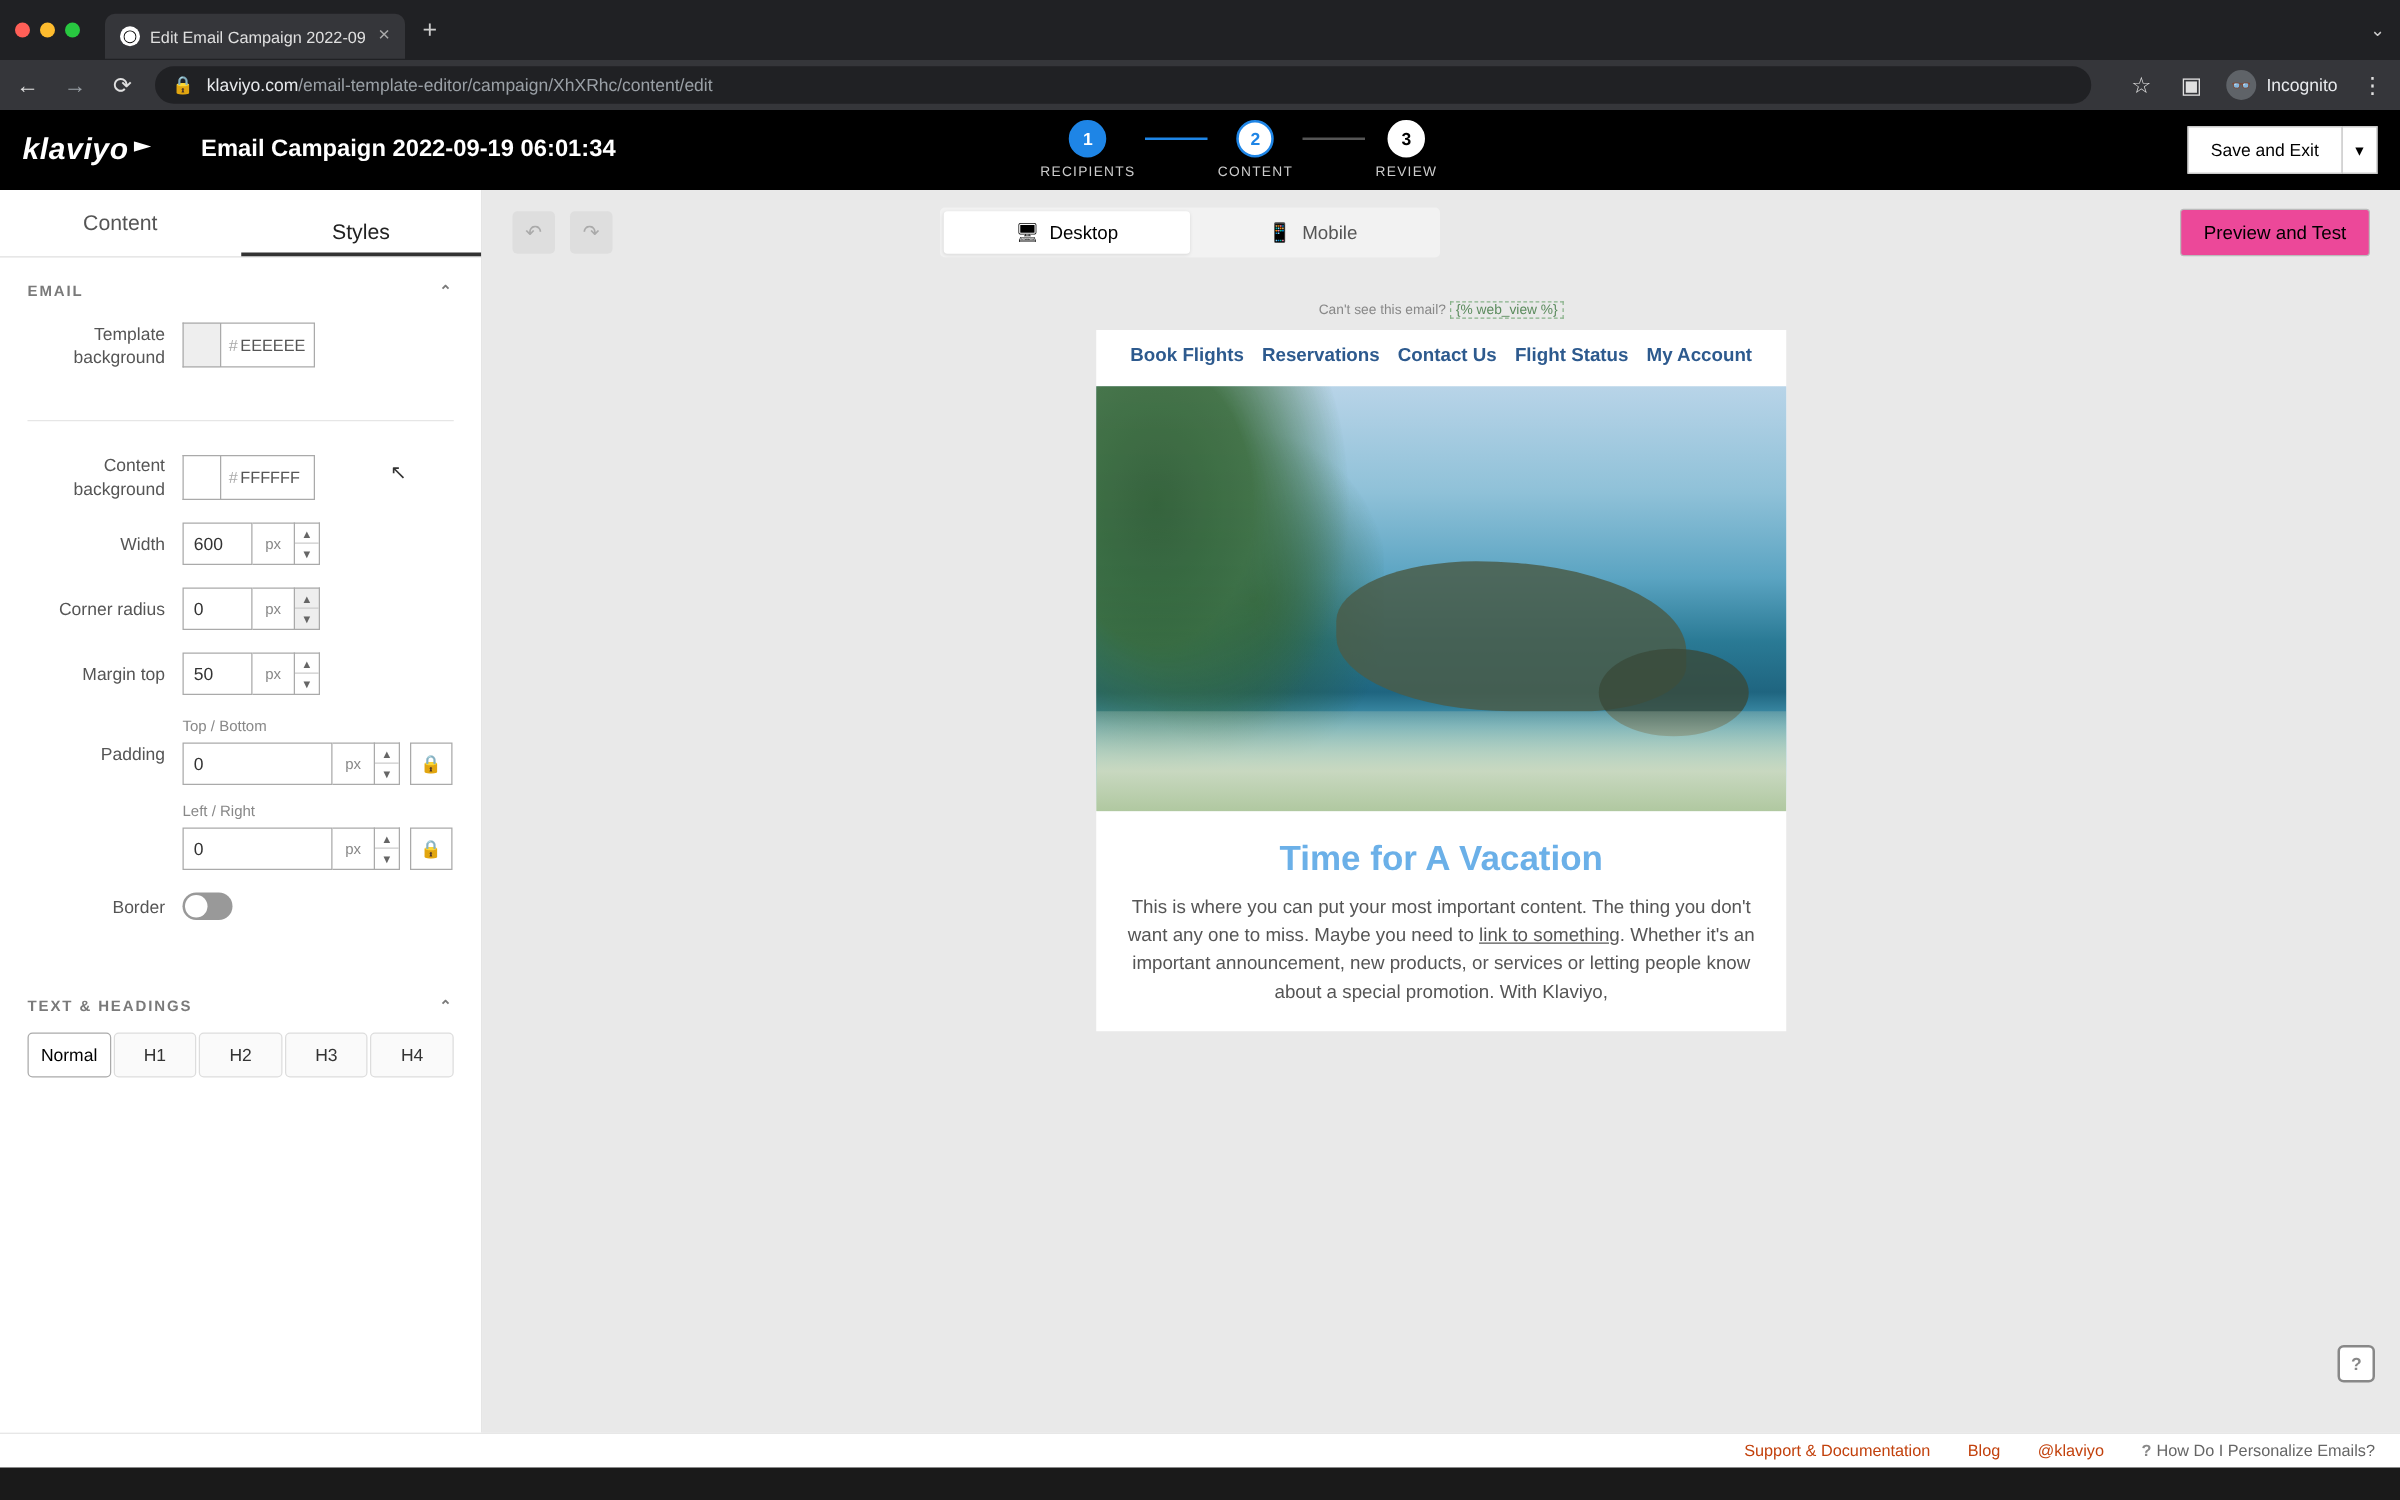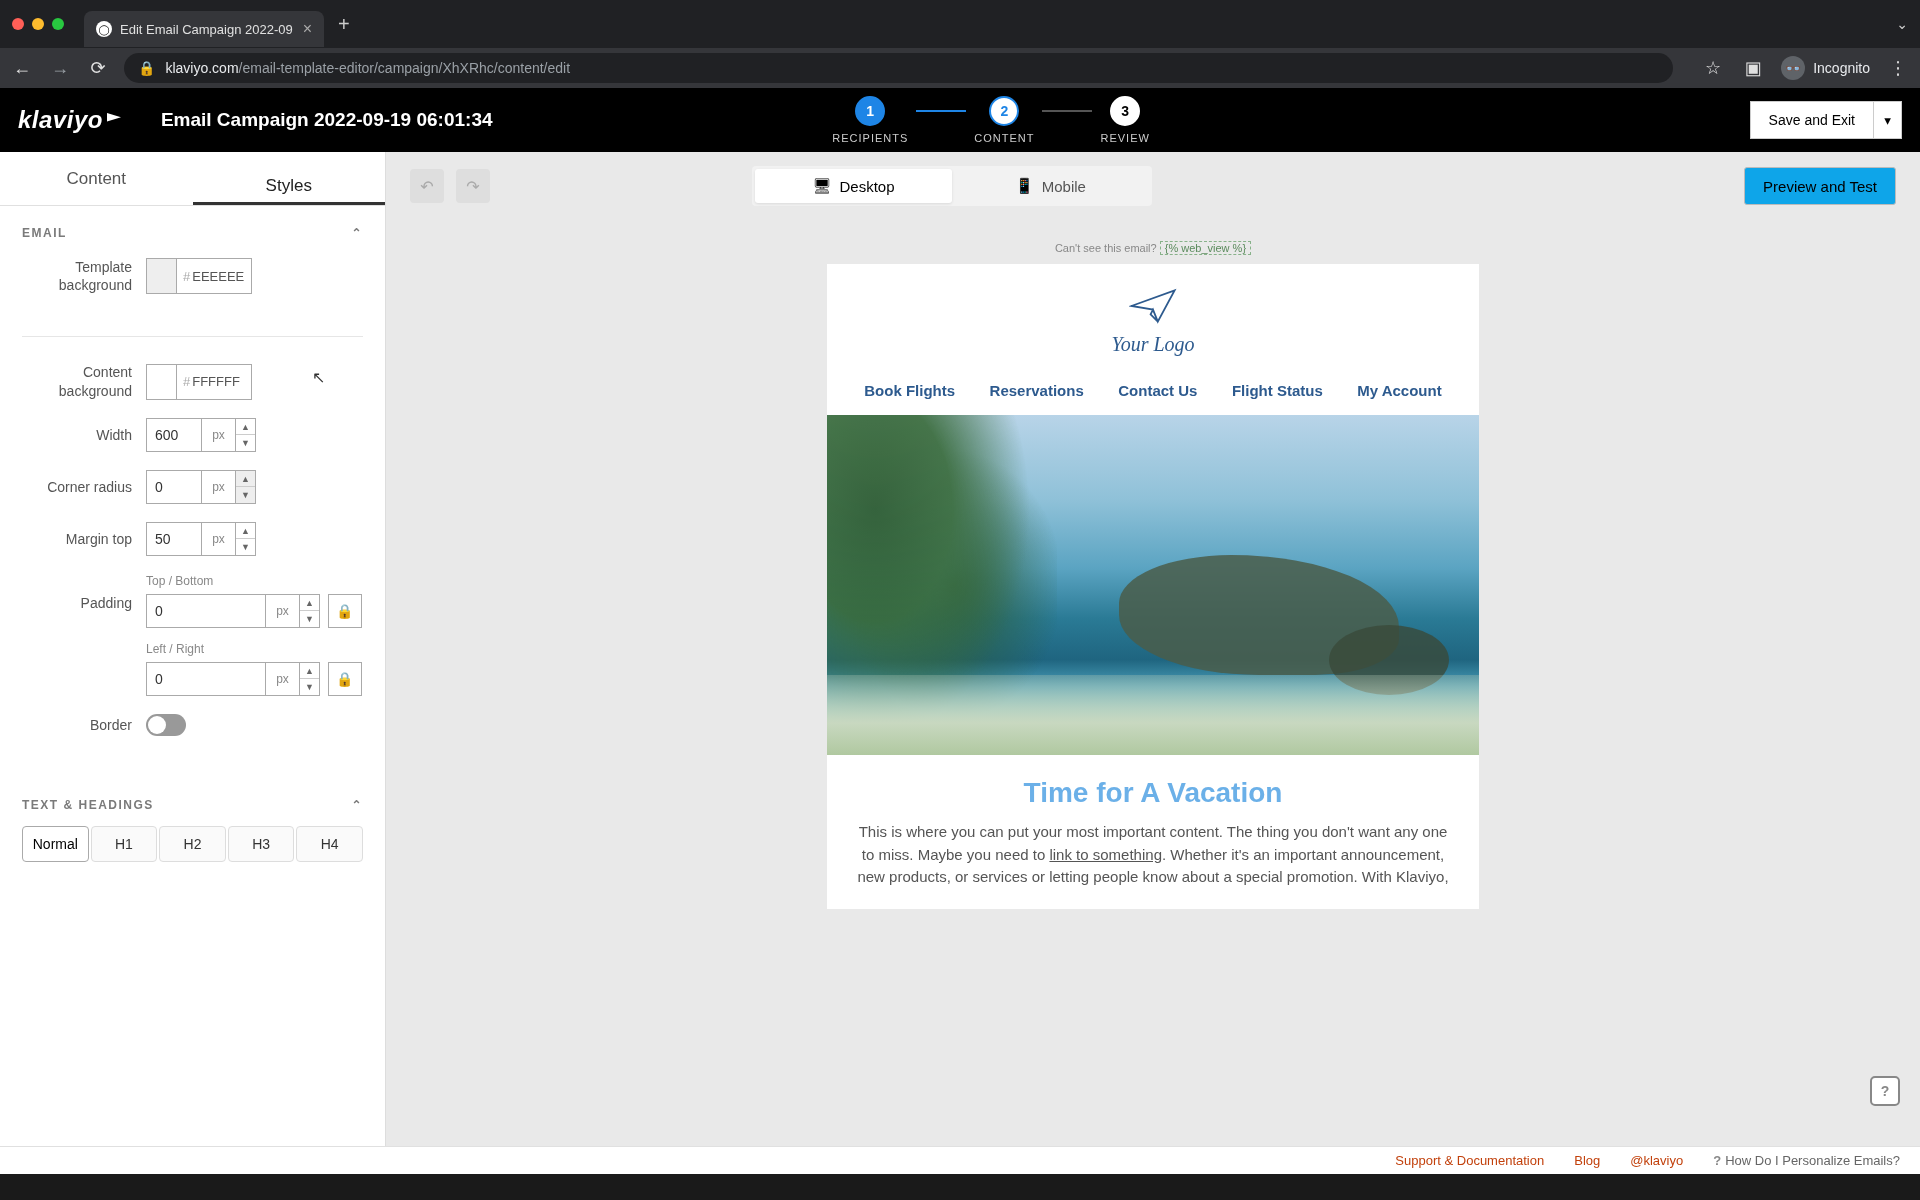--- a/index.html
+++ b/index.html
@@ -82,24 +82,24 @@
 .htab.active { background:#fff; border-color:#aaa; color:#000; font-weight:500; }
 
 
 .canvas-wrap { flex:1; background:#e9e9e9; display:flex; flex-direction:column; }
 .canvas-toolbar { height:56px; background:#fff; border-bottom:1px solid #ddd; display:flex; align-items:center; padding:0 20px; gap:12px; margin-bottom:0;}
 .canvas-toolbar { background: #e9e9e9; border:none; padding:14px 24px; height:auto;}
 .undo, .redo { width:34px; height:34px; background:#dedede; border-radius:4px; display:flex; align-items:center; justify-content:center; color:#aaa; font-size:16px;}
 .device-switch { margin-left:250px; display:flex; background:#f2f2f2; border-radius:4px; padding:3px; width:400px; }
 .device-btn { flex:1; height:34px; display:flex; align-items:center; justify-content:center; gap:8px; font-size:15px; cursor:pointer; border-radius:3px; color:#555;}
 .device-btn.active { background:#fff; box-shadow:0 1px 3px rgba(0,0,0,0.1); color:#000; font-weight:500;}
-.preview-btn { margin-left:auto; background:#0ea5e9; border:1px solid #bbb; height:38px; padding:0 18px; font-size:15px; border-radius:3px; cursor:pointer;}
+.preview-btn { margin-left:auto; background:#ec4899; border:1px solid #bbb; height:38px; padding:0 18px; font-size:15px; border-radius:3px; cursor:pointer;}
 
 .canvas-scroll { flex:1; overflow:auto; display:flex; justify-content:center; padding:12px 0 0;}
-.email-body { width:652px; }
+.email-body { width:552px; }
 .view-online { text-align:center; font-size:11px; color:#888; padding:10px 0;}
 .view-online .tag { border:1px dashed #88b28a; padding:0 4px; color:#5a8a5c; }
 .content-box { background:#fff; }
 .logo-area { text-align:center; padding:22px 0 14px; }
 .logo-area svg { width:48px; height:40px; }
 .logo-txt { font-family: cursive; color:#2d5a8e; font-size:20px; margin-top:4px; font-style:italic;}
 .nav-links { display:flex; justify-content:space-around; padding:12px 20px 16px; font-size:15px; font-weight:600; color:#2d5a8e; }
 .nav-links span { cursor:pointer; }
 .hero-img { width:100%; height:340px; background: linear-gradient(180deg, #b8d4e8 0%, #8fc1d8 25%, #5ba4c2 45%, #2a7a95 60%, #1f6580 72%, #4a9eb8 80%, #7dc4cf 88%, #d8e8d8 100%); position:relative; overflow:hidden;}
 .palm { position:absolute; left:-30px; top:-20px; width:260px; height:380px; background: radial-gradient(ellipse at 30% 30%, #2d5a2d 0%, #3a6b3a 30%, transparent 60%), radial-gradient(ellipse at 60% 50%, #2d5a2d 0%, transparent 50%); opacity:0.9;}
@@ -315,26 +315,20 @@
       </div>
       <button class="preview-btn">Preview and Test</button>
     </div>
 
     <div class="canvas-scroll">
       <div class="email-body">
         <div class="view-online">
           <span>Can't see this email? </span><span class="tag">{% web_view %}</span>
         </div>
         <div class="content-box">
-          <div class="logo-area">
-            <svg viewBox="0 0 40 30">
-                <path d="M2 15 L38 2 L24 28 L20 18 Z M20 18 L24 28 L18 22 Z" fill="none" stroke="#2d5a8e" stroke-width="1.5"></path>
-              </svg>
-            <div class="logo-txt">Your Logo</div>
-          </div>
           <div class="nav-links">
             <span>Book Flights</span>
             <span>Reservations</span>
             <span>Contact Us</span>
             <span>Flight Status</span>
             <span>My Account</span>
           </div>
           <div class="hero-img">
             <div class="palm"></div>
               <div class="rock"></div>

